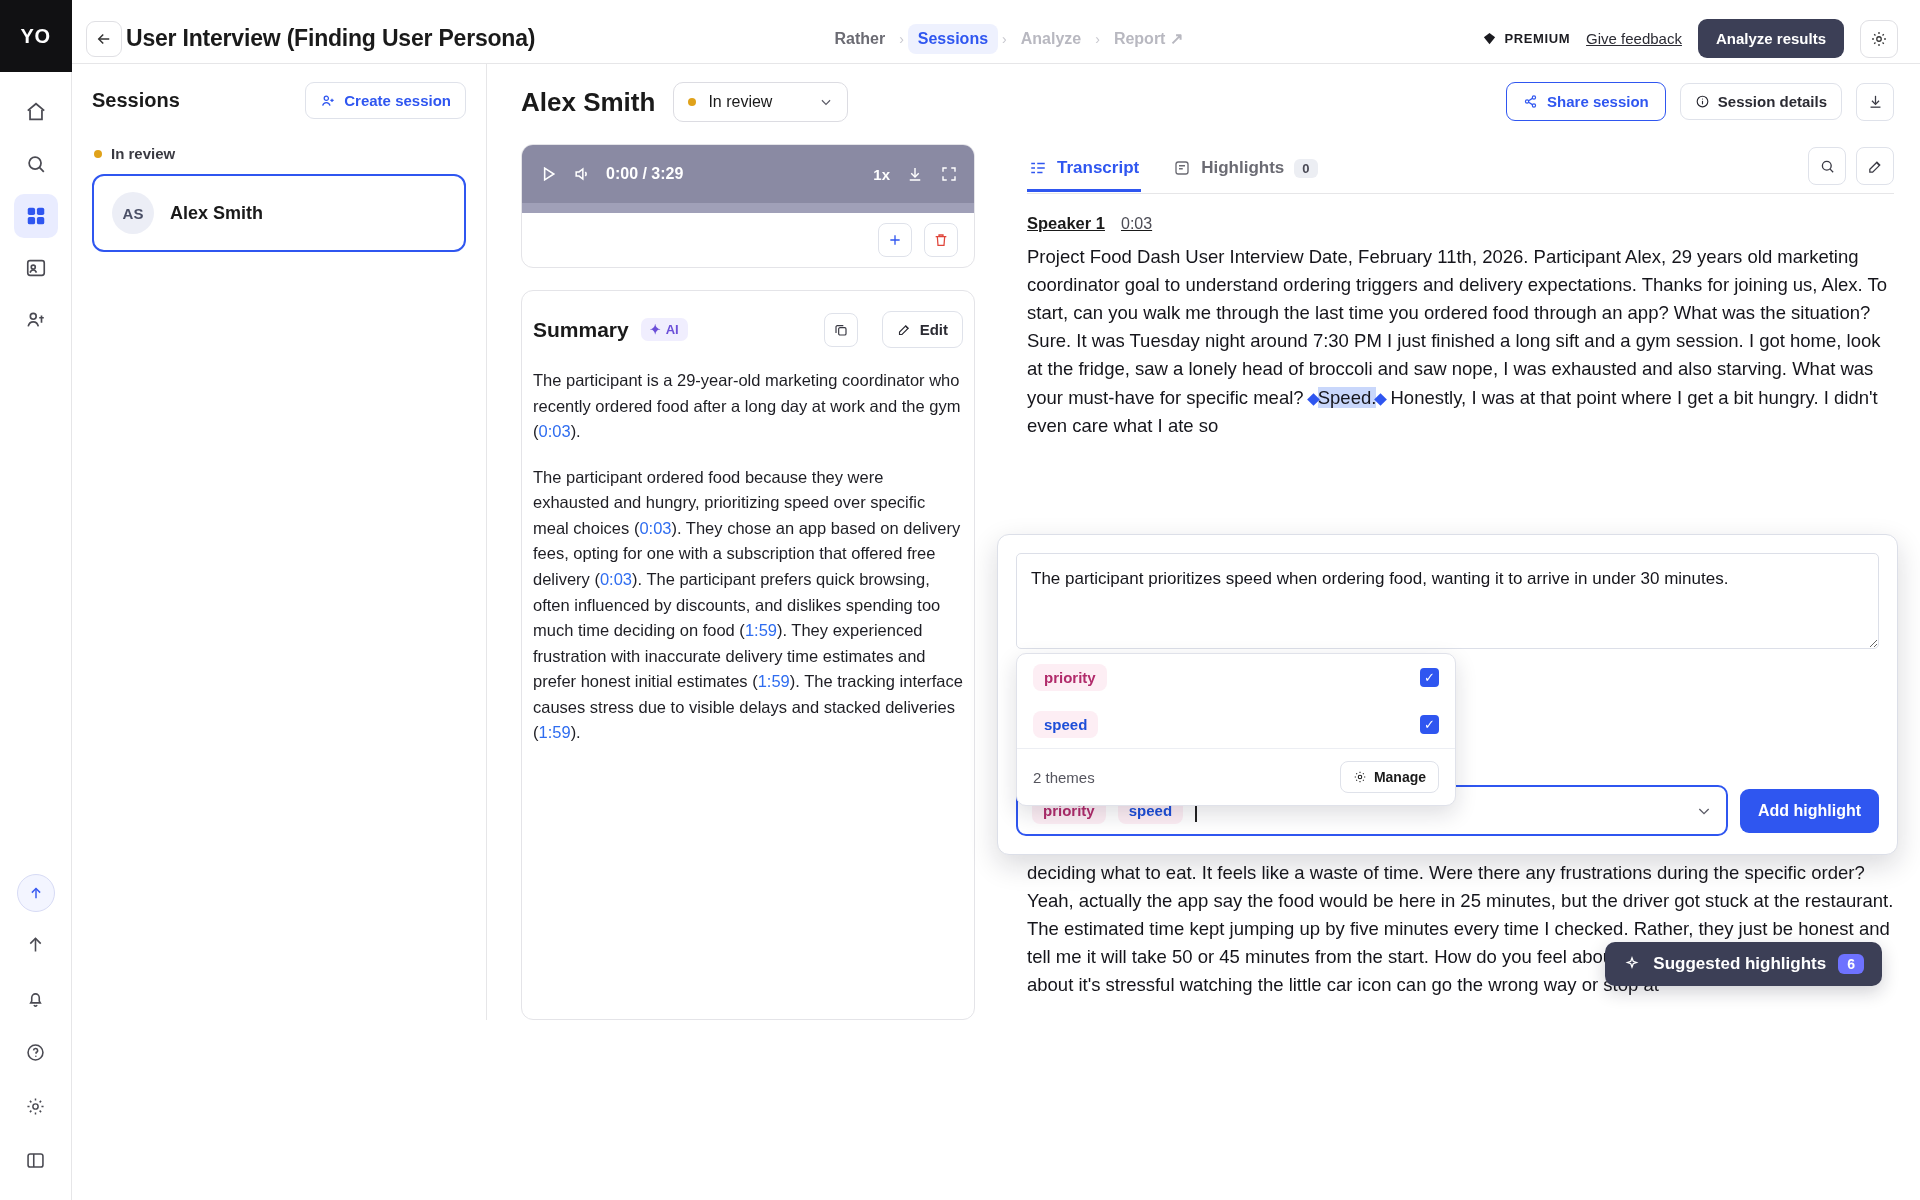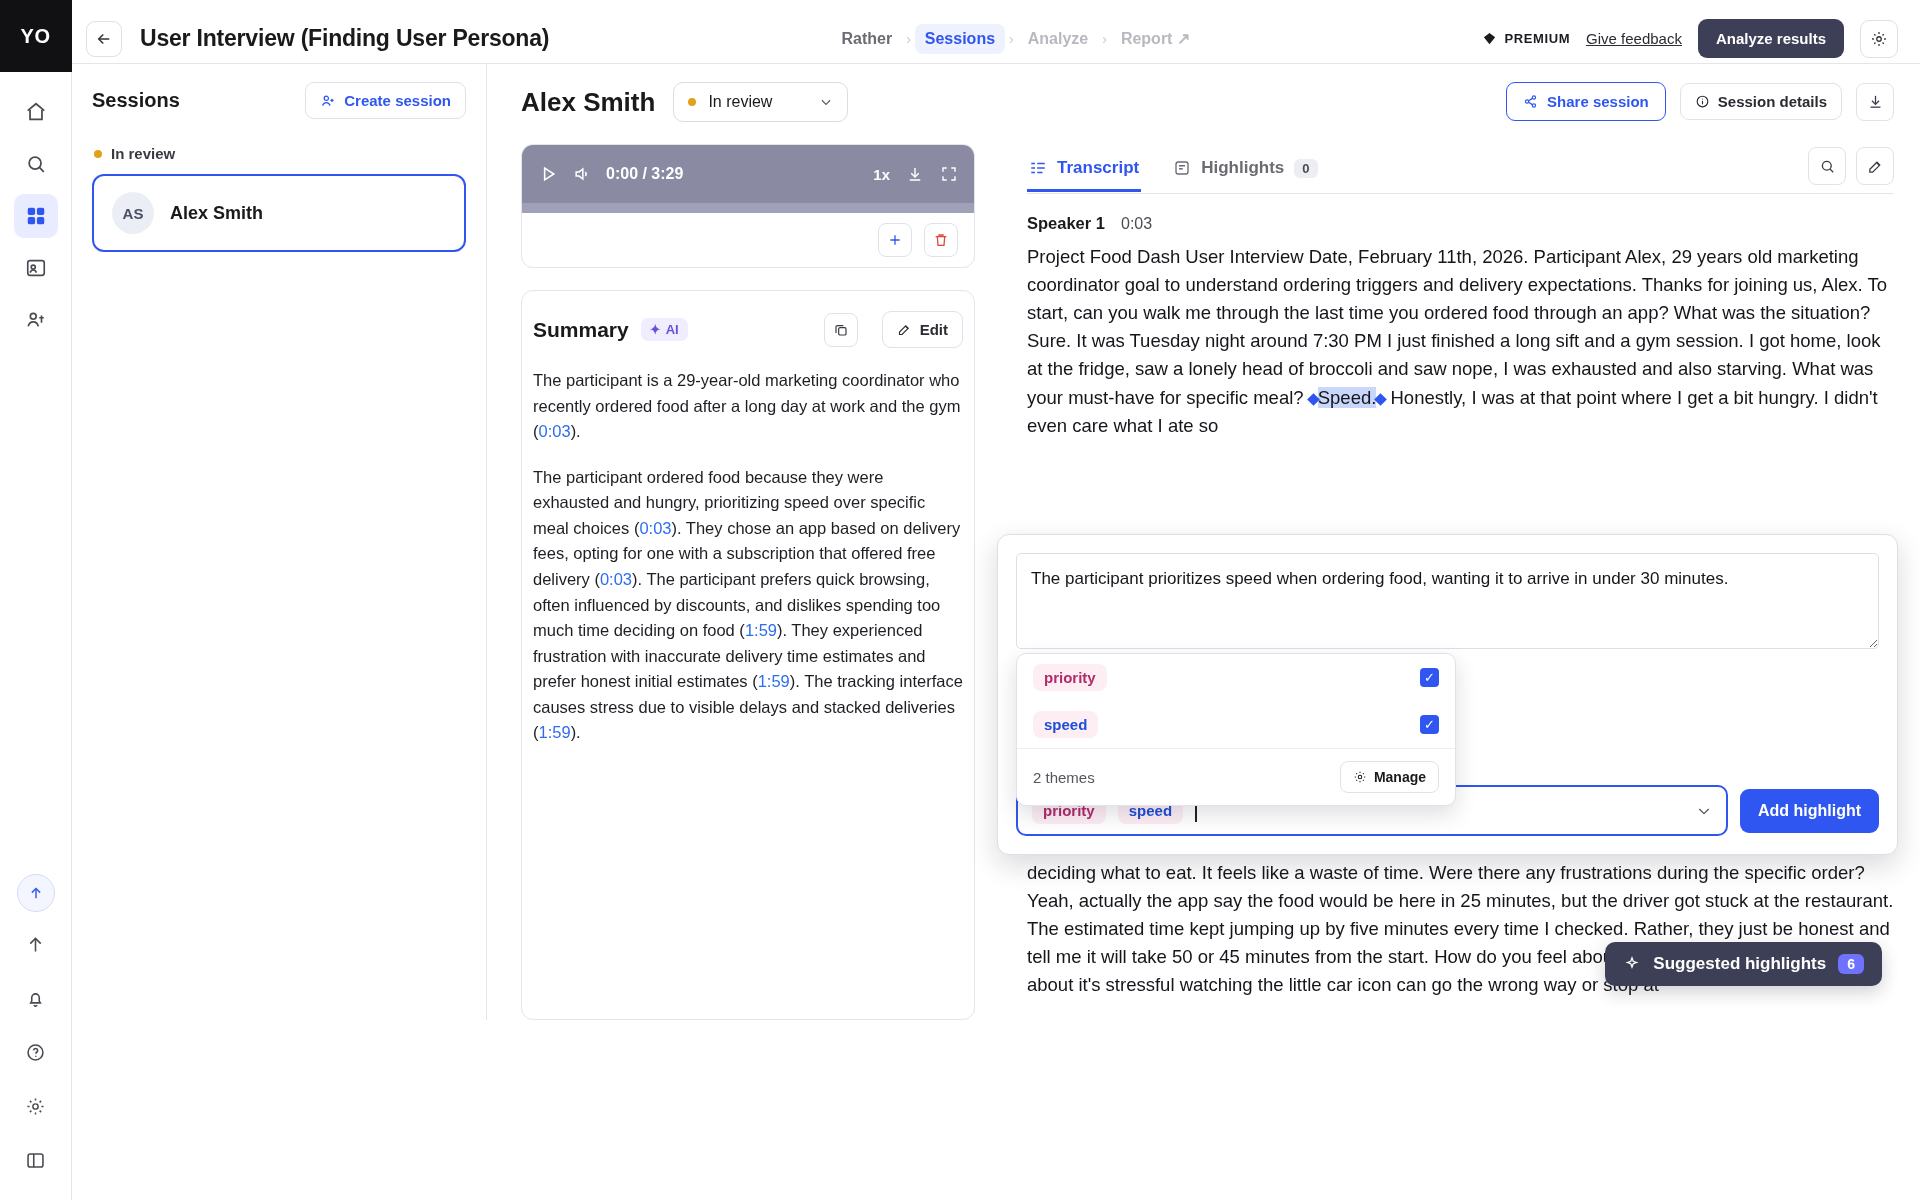--- a/index.html
+++ b/index.html
@@ -31,21 +31,21 @@
   .rail-btn.active { background: #e9ecff; color: #2f56f0; }
   .rail-bottom { margin-top: auto; display: flex; flex-direction: column; align-items: center; gap: 10px; padding-bottom: 18px; }
   .rail-btn.circle { border: 1px solid #d7dbf5; border-radius: 50%; background: #f3f5ff; color: #3a5bf0; width: 38px; height: 38px; }
 
   
   .main { flex: 1; display: flex; flex-direction: column; min-width: 0; }
 
   
   .topbar {
     height: 64px; flex: 0 0 64px; display: flex; align-items: center;
-    padding: 14px 22px 0 14px; border-bottom: 1px solid #e6e6e8; gap: 18px;
+    padding: 14px 22px 0 14px; border-bottom: 1px solid #e6e6e8; gap: 4px;
   }
   .back-btn {
     width: 36px; height: 36px; border: 1px solid #e0e0e4; border-radius: 9px;
     display: flex; align-items: center; justify-content: center; cursor: pointer; color: #333;
     background: #fff;
   }
   .page-title { font-size: 23px; font-weight: 700; letter-spacing: -.2px; white-space: nowrap; }
   .steps { display: flex; align-items: center; gap: 4px; margin-left: auto; }
   .step { font-size: 16px; font-weight: 600; color: #6b6b73; padding: 6px 10px; border-radius: 8px; cursor: pointer; white-space: nowrap; }
   .step.active { color: #2f56f0; background: #eef1fe; }
@@ -137,21 +137,21 @@
   .btn-primary-outline {
     display: flex; align-items: center; gap: 9px; border: 1px solid #2f56f0; color: #2f56f0; background: #fff;
     border-radius: 9px; padding: 10px 16px; font-size: 15px; font-weight: 600; cursor: pointer; white-space: nowrap;
   }
   .tabs { display: flex; align-items: center; gap: 30px; border-bottom: 1px solid #e6e6e8; margin-top: 26px; padding-bottom: 0; }
   .tab { display: flex; align-items: center; gap: 10px; font-size: 17px; font-weight: 600; color: #6b6b73; padding: 10px 2px 14px; cursor: pointer; }
   .tab.active { color: #2f56f0; box-shadow: inset 0 -3px 0 #2f56f0; }
   .count-chip { background: #eceef3; color: #4a4a55; font-size: 13px; font-weight: 700; border-radius: 6px; padding: 2px 8px; }
   .tabs-right { margin-left: auto; display: flex; gap: 10px; padding-bottom: 8px; }
 
-  .speaker { margin-top: 20px; display: flex; gap: 16px; align-items: baseline; }
+  .speaker { margin-top: 20px; display: flex; gap: 16px; align-items: baseline; text-decoration: underline; }
   .speaker-name { font-size: 16.5px; font-weight: 700; }
   .speaker-time { font-size: 16px; color: #4c4c55; }
   .transcript { margin-top: 10px; font-size: 18.5px; line-height: 1.52; color: #15151b; }
   .hl-sel { background: #c9d7fb; }
   .handle { display:inline-block; width:9px; height:9px; background:#2f56f0; transform: rotate(45deg); position: relative; }
 
   
   .popover {
     position: absolute; left: 0px; right: 22px; top: 470px;
     background: #fff; border: 1px solid #dcdfe8; border-radius: 12px;

